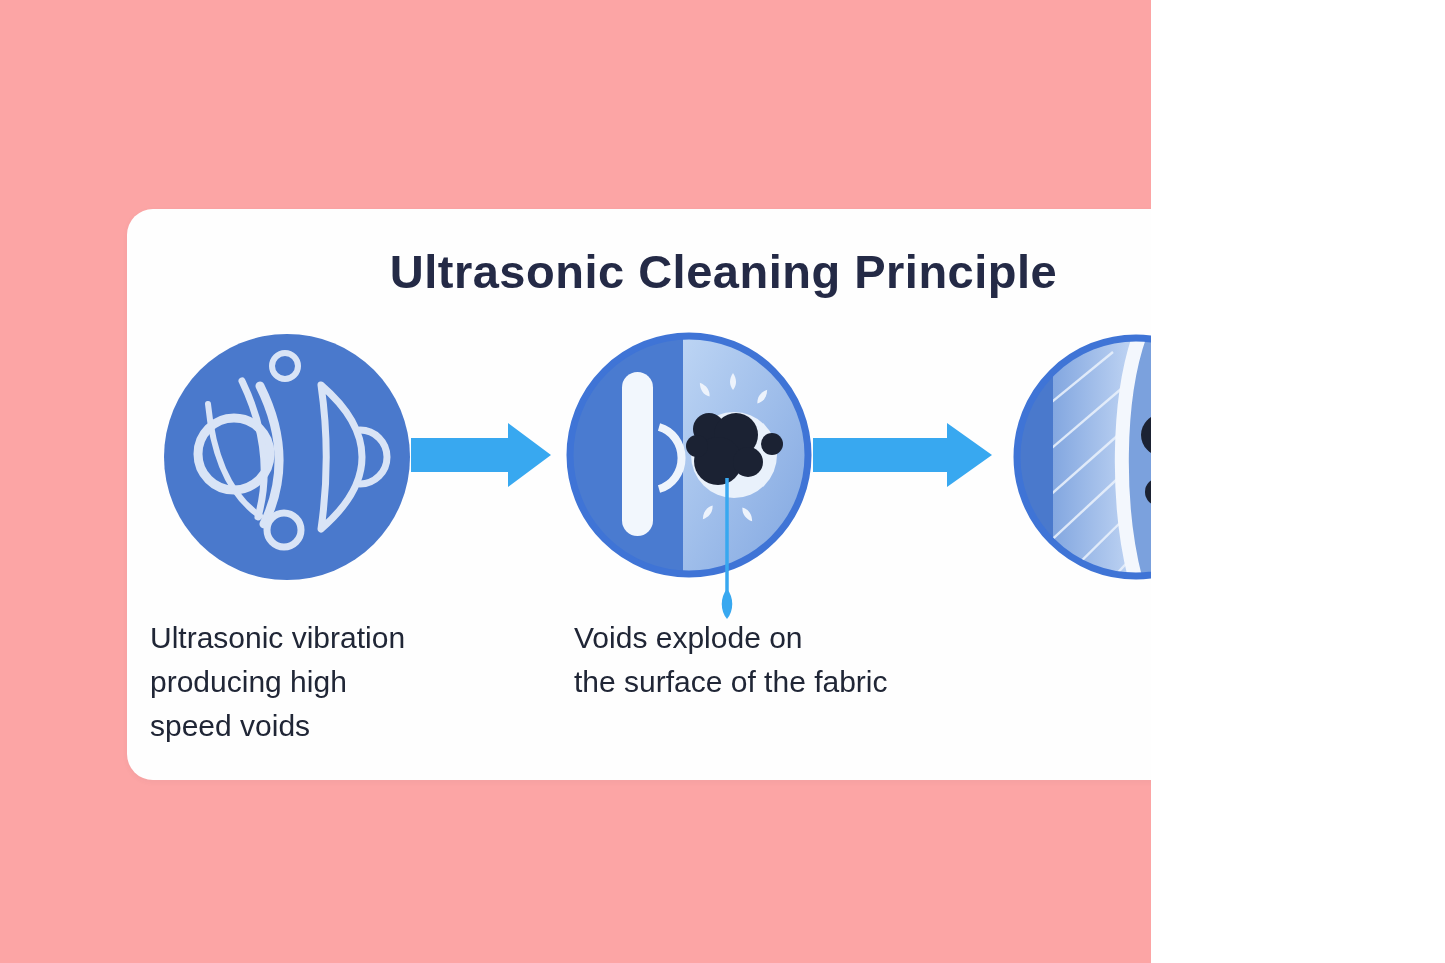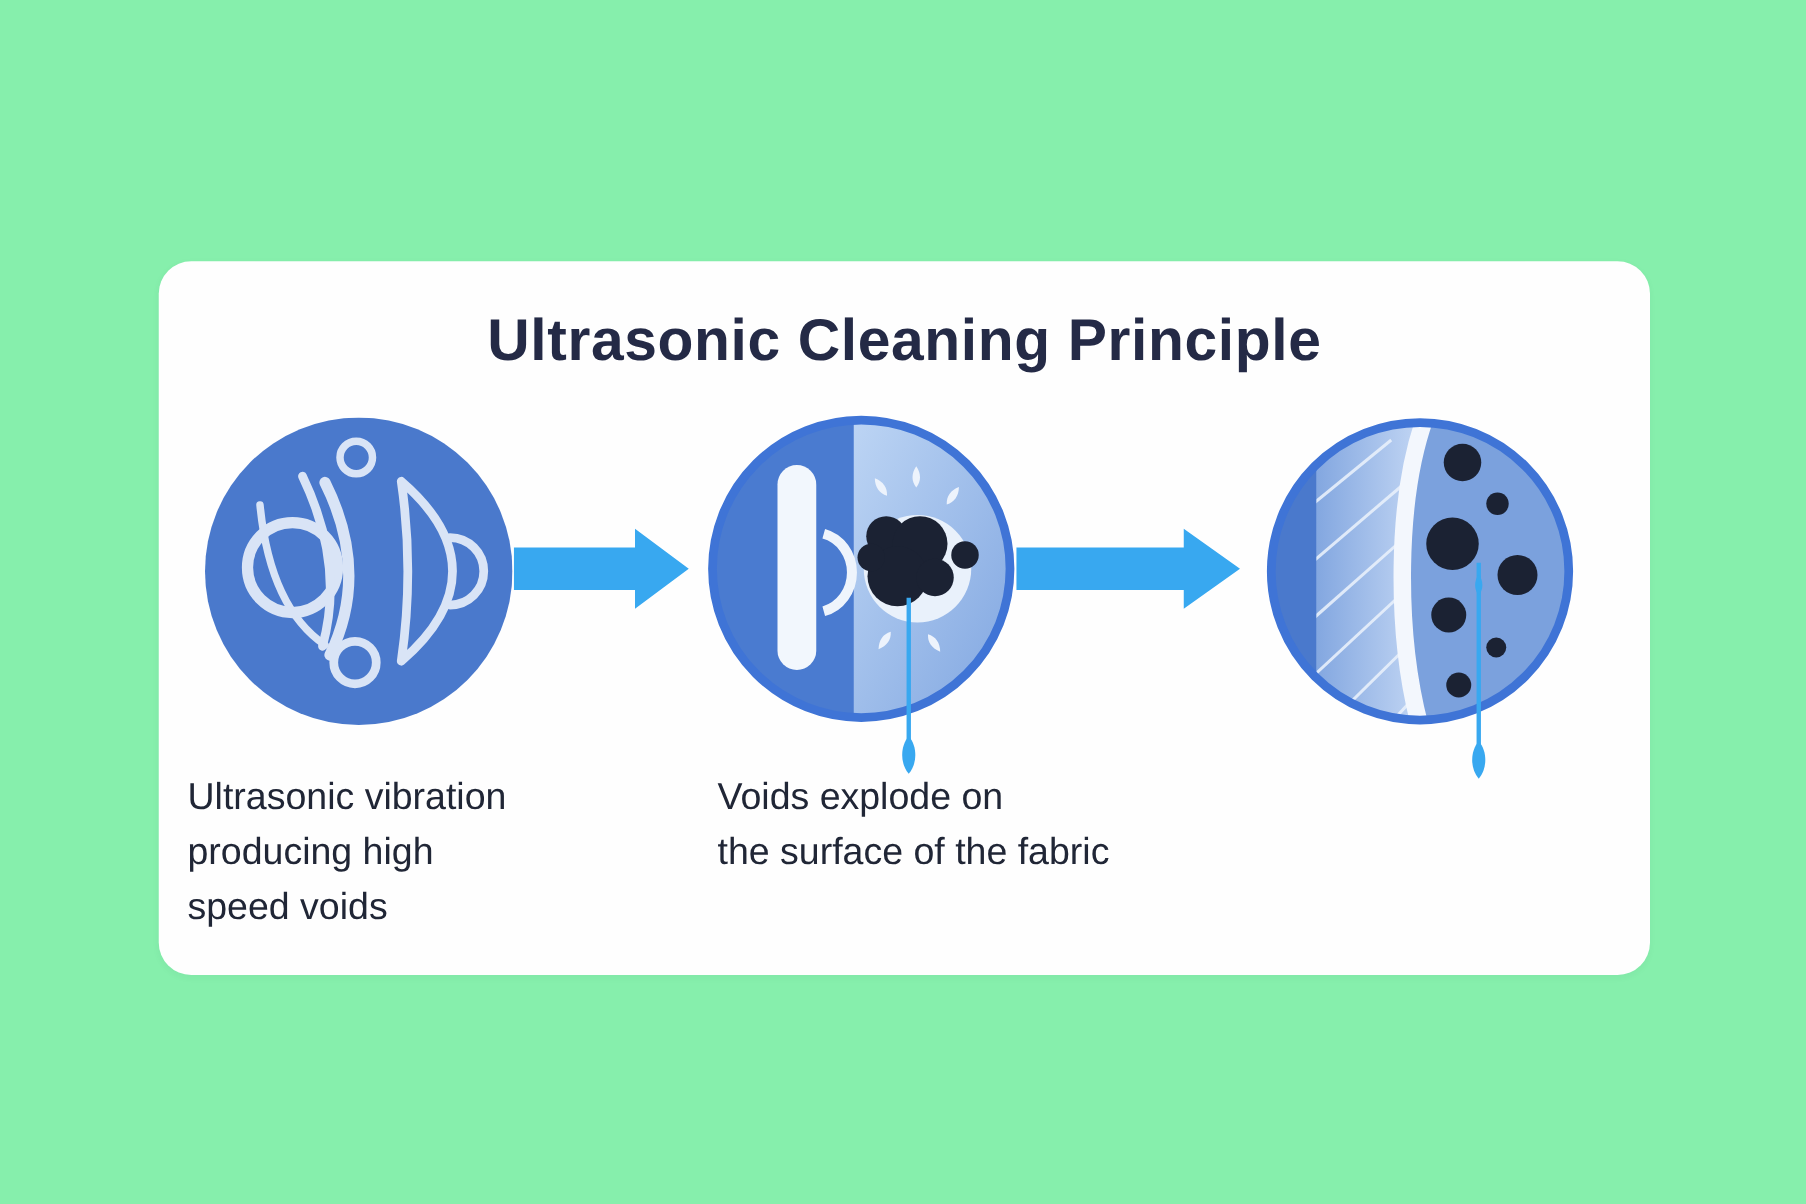--- a/index.html
+++ b/index.html
@@ -1,20 +1,20 @@
 <!DOCTYPE html>
 <html><head>
 <meta charset="utf-8">
 <style>
   html, body { margin: 0; padding: 0; }
   .stage {
     position: relative;
-    width: 1445px;
+    width: 1151px;
     height: 963px;
-    background: #86efac;
+    background: #fca5a5;
     font-family: "Liberation Sans", sans-serif;
     overflow: hidden;
   }
   .card {
     position: absolute;
     left: 127px; top: 209px;
     width: 1193px; height: 571px;
     background: #fefefe;
     border-radius: 26px;
     box-shadow: 0 2px 6px rgba(30,40,70,0.04);

